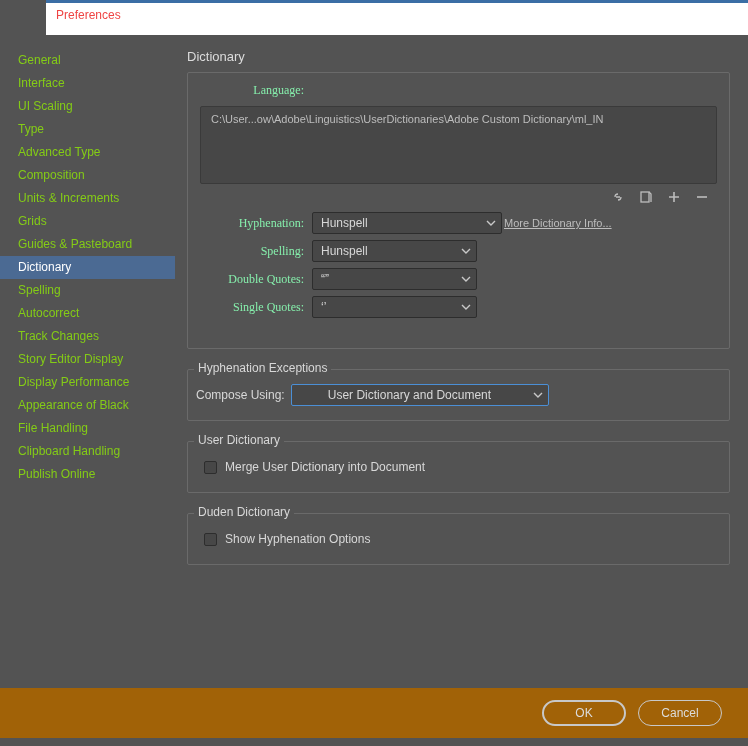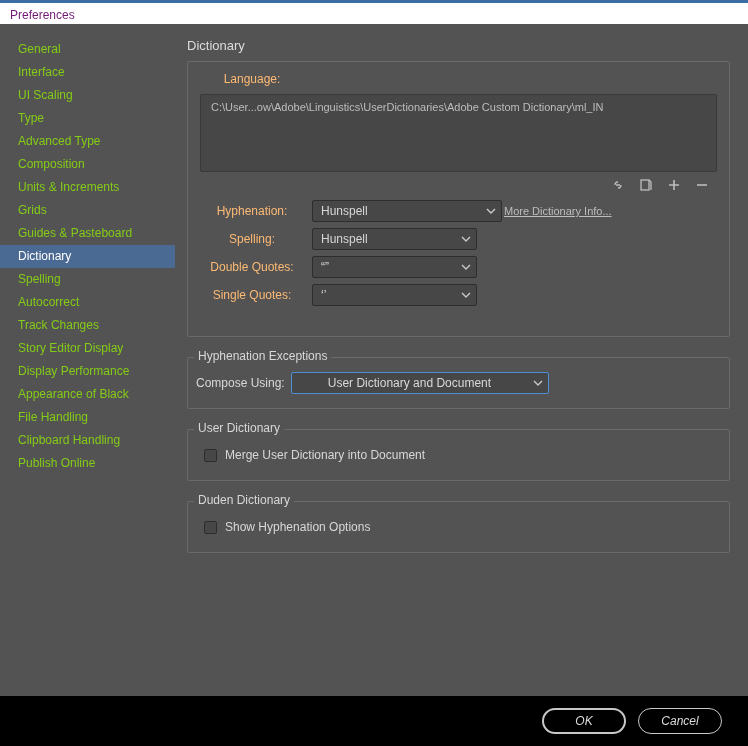--- a/index.html
+++ b/index.html
@@ -1,40 +1,40 @@
 <!DOCTYPE html>
 <html><head>
 <meta charset="utf-8">
 <style>
   * { box-sizing: border-box; margin: 0; padding: 0; font-family: "Segoe UI", Tahoma, sans-serif; }
   html, body { width: 748px; height: 746px; overflow: hidden; background: #535353; color: #d8d8d8; font-size: 12px; }
-  .titlebar { background: #fff; color: #701a75; height: 24px; line-height: 24px; padding: 0 10px; border-top: 3px solid #3b6ea5; font-size: 12px; }
+  .titlebar { background: #fff; color: #ef4444; height: 35px; line-height: 24px; padding: 0 10px; border-top: 3px solid #3b6ea5; font-size: 12px; margin-left: 46px; }
   .workspace { display: flex; height: calc(100% - 24px - 50px); }
   .sidebar { width: 175px; padding: 14px 0 0 0; }
   .side-item { height: 23px; line-height: 23px; padding: 0 18px; color: #84cc16; cursor: pointer; white-space: nowrap; }
   .side-item.active { background: #4b6a93; color: #fff; }
   .content { flex: 1; padding: 14px 18px 0 12px; overflow: auto; }
   .page-title { font-size: 13px; color: #dcdcdc; margin-bottom: 8px; }
   .fieldset { border: 1px solid #6a6a6a; border-radius: 2px; padding: 14px 12px 14px 12px; margin-bottom: 20px; position: relative; }
   .fieldset-label { position: absolute; top: -9px; left: 6px; background: #535353; padding: 0 4px; color: #d8d8d8; font-size: 12px; }
   .row { display: flex; align-items: center; margin-bottom: 6px; }
-  .row-label { width: 104px; text-align: center; margin-right: 8px; color: #fdba74; }
+  .row-label { width: 104px; text-align: right; margin-right: 8px; color: #86efac; font-family: Liberation Serif, serif; }
   .compose-label { width: 118px; text-align: right; margin-right: 8px; color: #d8d8d8; }
   .select-box { position: relative; display: inline-flex; align-items: center; height: 22px; background: #474747; border: 1px solid #2d2d2d; border-radius: 2px; padding: 0 22px 0 8px; color: #d8d8d8; cursor: pointer; }
   .select-box .chev { position: absolute; right: 5px; top: 50%; transform: translateY(-50%); width: 10px; height: 10px; }
   .select-box.focused { border: 1px solid #4b8fd6; }
   .pathbox { background: #474747; border: 1px solid #3a3a3a; border-radius: 2px; height: 78px; padding: 6px 10px; color: #bdbdbd; font-size: 11px; margin: 8px 0 2px 0; word-break: break-all; }
   .iconbar { display: flex; justify-content: flex-end; gap: 14px; padding: 4px 8px 8px 0; color: #bdbdbd; }
   .iconbar .ico { width: 14px; height: 14px; display: flex; align-items: center; justify-content: center; cursor: pointer; }
   .link-text { color: #bdbdbd; text-decoration: underline; margin-left: 2px; cursor: pointer; font-size: 11px; }
   .checkbox-row { display: flex; align-items: center; padding: 4px 0 4px 4px; }
   .cb { width: 13px; height: 13px; border: 1px solid #2d2d2d; background: #474747; border-radius: 2px; margin-right: 8px; display: flex; align-items: center; justify-content: center; cursor: pointer; }
   .cb.checked { background: #c8c8c8; }
   .cb.checked svg path { stroke: #2d2d2d; }
-  .footer { position: absolute; bottom: 0; width: 100%; height: 50px; display: flex; align-items: center; justify-content: flex-end; gap: 12px; padding: 0 26px 0 0; background: #000000; font-style: italic; }
+  .footer { position: absolute; bottom: 8px; width: 100%; height: 50px; display: flex; align-items: center; justify-content: flex-end; gap: 12px; padding: 0 26px 0 0; background: #a16207; }
   .btn { height: 26px; min-width: 84px; border: 1px solid #c8c8c8; border-radius: 13px; background: transparent; color: #dcdcdc; display: flex; align-items: center; justify-content: center; padding: 0 18px; cursor: pointer; }
   .btn.primary { border-width: 2px; }
   svg { display: block; }
 </style>
 </head>
 <body>
 
 <div class="titlebar">
   <span>Preferences</span>
 </div>

